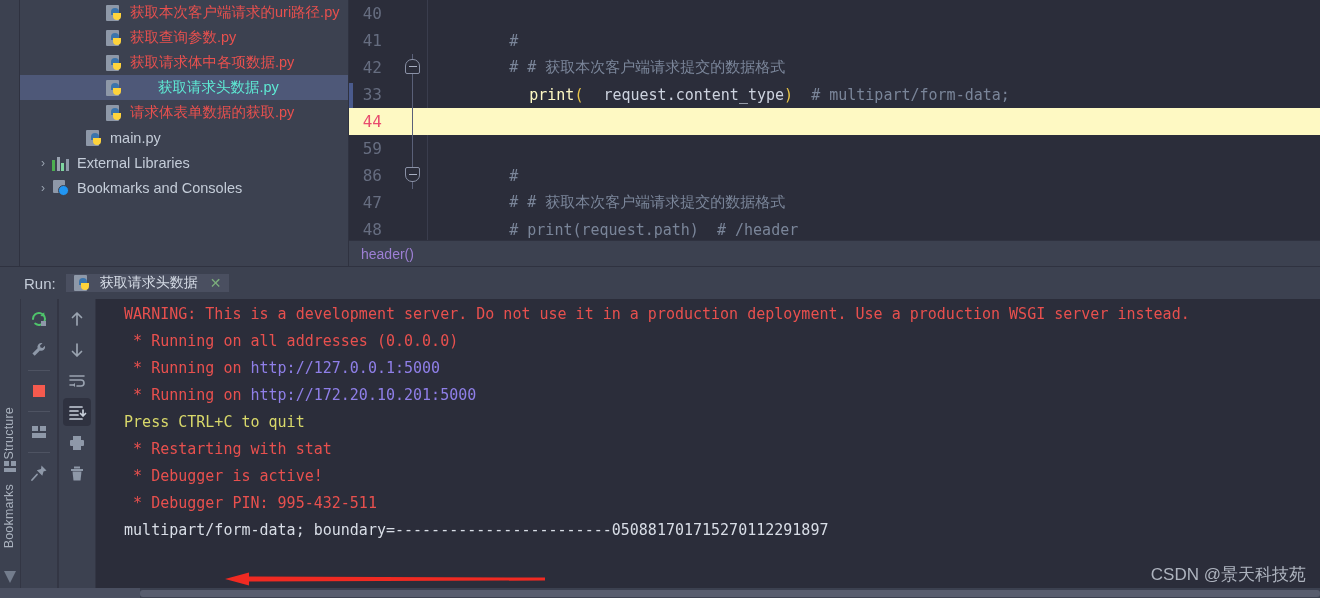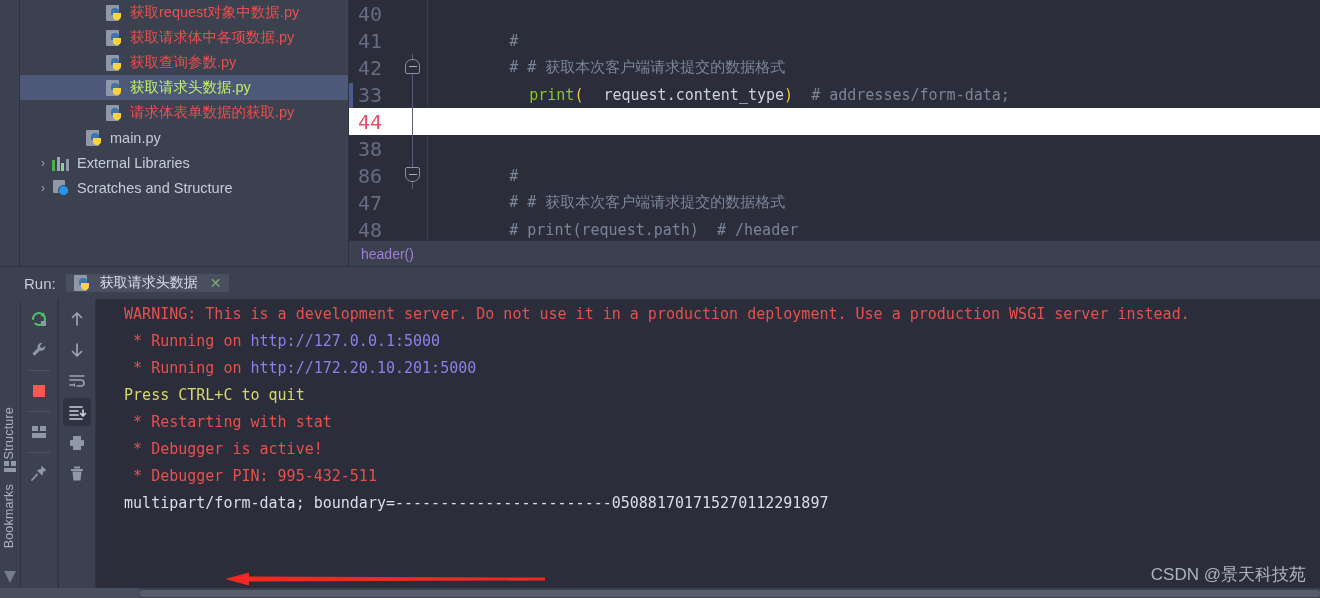--- a/index.html
+++ b/index.html
@@ -74,21 +74,21 @@
     position: absolute; left: 5px; top: 4px;
     width: 8px; height: 7px; border-radius: 4px 4px 0 0;
     background: #3b74ab;
   }
   .pyicon .pyyellow {
     position: absolute; left: 7px; top: 9px;
     width: 8px; height: 7px; border-radius: 0 0 4px 4px;
     background: #ffd43b;
   }
   .tree-label.py-red { color: #e8504e; }
-  .tree-label.py-red-sel { color: #bef264; }
+  .tree-label.py-red-sel { color: #5eead4; margin-left: 28px; }
   .tree-label.plain { color: #c4ccd8; }
 
   .lib-icon {
     width: 18px; flex:0 0 18px; height: 16px; margin-right: 7px;
     display: flex; align-items: flex-end; gap:1.5px;
   }
   .lib-icon i { display:block; width:3px; background:#4caf50; }
   .lib-icon i:nth-child(1){height:11px;background:#4caf50;}
   .lib-icon i:nth-child(2){height:14px;background:#9aa3b0;}
   .lib-icon i:nth-child(3){height:8px;background:#7fd6a0;}
@@ -121,27 +121,27 @@
     overflow: hidden;
     font-family: "DejaVu Sans Mono", monospace;
     font-size: 15px;
   }
   .code-line {
     height: 27px;
     display: flex;
     align-items: center;
     position: relative;
   }
-  .code-line.current { background: #ffffff; }
+  .code-line.current { background: #fef9c3; }
   .gutter-num {
     width: 42px; flex: 0 0 42px;
     text-align: right;
     padding-right: 9px;
     color: #666d80;
-    font-size: 20px;
+    font-size: 16px;
   }
   .code-line.current .gutter-num { color: #e84c6e; }
   .fold-col {
     width: 36px; flex: 0 0 36px;
     position: relative;
     height: 27px;
   }
   .fold-line {
     position: absolute; left: 21px; top: 0; bottom: 0;
     width: 1px; background: #5a6078;
@@ -153,21 +153,21 @@
     background: #2b2d3a;
   }
   .fold-marker.top { border-radius: 7px 7px 2px 2px; }
   .fold-marker.bot { border-radius: 2px 2px 7px 7px; }
   .fold-marker:after {
     content: ""; position: absolute; left: 3px; top: 6px;
     width: 8px; height: 1px; background: #a8afc2;
   }
   .code-text { white-space: pre; padding-left: 10px; color: #bfc7d5; }
   .tk-cmt { color: #7a8599; }
-  .tk-fn  { color: #84cc16; }
+  .tk-fn  { color: #fef9c3; }
   .tk-par { color: #e8c547; }
   .tk-id  { color: #cdd3df; margin-left: 20px; }
   .gut-sep {
     position: absolute; left: 78px; top: 0; bottom: 0;
     width: 1px; background: #3a3d4d;
   }
   .cursor-mark {
     position: absolute; left: 0; width: 4px; height: 25px;
     background: #4a5a8c;
   }
@@ -335,39 +335,39 @@
     <div class="left-rail"></div>
 
     <div class="project-tree" id="tree">
         <div class="tree-row">
           <span class="indent-3"></span>
           <span class="pyicon">
             <span class="doc"></span>
             <span class="pyblue"></span>
             <span class="pyyellow"></span>
           </span>
-          <span class="tree-label py-red">获取request对象中数据.py</span>
+          <span class="tree-label py-red">获取本次客户端请求的uri路径.py</span>
         </div>
         <div class="tree-row">
           <span class="indent-3"></span>
           <span class="pyicon">
             <span class="doc"></span>
             <span class="pyblue"></span>
             <span class="pyyellow"></span>
           </span>
-          <span class="tree-label py-red">获取请求体中各项数据.py</span>
+          <span class="tree-label py-red">获取查询参数.py</span>
         </div>
         <div class="tree-row">
           <span class="indent-3"></span>
           <span class="pyicon">
             <span class="doc"></span>
             <span class="pyblue"></span>
             <span class="pyyellow"></span>
           </span>
-          <span class="tree-label py-red">获取查询参数.py</span>
+          <span class="tree-label py-red">获取请求体中各项数据.py</span>
         </div>
         <div class="tree-row selected">
           <span class="indent-3"></span>
           <span class="pyicon">
             <span class="doc"></span>
             <span class="pyblue"></span>
             <span class="pyyellow"></span>
           </span>
           <span class="tree-label py-red-sel">获取请求头数据.py</span>
         </div>
@@ -400,21 +400,21 @@
           </span>
           <span class="tree-label plain">External Libraries</span>
         </div>
         <div class="tree-row">
           <span class="indent-1"></span>
           <span class="chev">›</span>
           <span class="scratch-icon">
             <span class="pg"></span>
             <span class="clock"></span>
           </span>
-          <span class="tree-label plain">Scratches and Structure</span>
+          <span class="tree-label plain">Bookmarks and Consoles</span>
         </div>
       </div>
 
     <div class="editor">
       <div class="code-scroll" id="code">
         <div class="gut-sep"></div>
       <div class="code-line">
             <span class="gutter-num">40</span>
             <span class="fold-col"></span>
             <span class="code-text"></span>
@@ -430,31 +430,31 @@
               <span class="fold-line"></span>
               <span class="fold-marker top"></span>
             </span>
             <span class="code-text"><span class="tk-cmt">        # # 获取本次客户端请求提交的数据格式</span></span>
           </div>
           <div class="code-line">
             <span class="gutter-num">33</span>
             <span class="fold-col">
               <span class="fold-line"></span>
             </span>
-            <span class="code-text"><span class="tk-id">        </span><span class="tk-fn">print</span><span class="tk-par">(</span><span class="tk-id">request.content_type</span><span class="tk-par">)</span><span class="tk-cmt">  # addresses/form-data;</span></span>
+            <span class="code-text"><span class="tk-id">        </span><span class="tk-fn">print</span><span class="tk-par">(</span><span class="tk-id">request.content_type</span><span class="tk-par">)</span><span class="tk-cmt">  # multipart/form-data;</span></span>
           </div>
           <div class="code-line current">
             <span class="gutter-num">44</span>
             <span class="fold-col">
               <span class="fold-line"></span>
             </span>
             <span class="code-text"></span>
           </div>
           <div class="code-line">
-            <span class="gutter-num">38</span>
+            <span class="gutter-num">59</span>
             <span class="fold-col">
               <span class="fold-line"></span>
             </span>
             <span class="code-text"></span>
           </div>
           <div class="code-line">
             <span class="gutter-num">86</span>
             <span class="fold-col">
               <span class="fold-line"></span>
               <span class="fold-marker bot"></span>
@@ -577,20 +577,21 @@
           <svg width="20" height="20" viewBox="0 0 20 20">
             <rect x="7" y="2.5" width="6" height="2" fill="#8e98a8"></rect>
             <rect x="4" y="5" width="12" height="2" fill="#8e98a8"></rect>
             <path d="M5.5 7.5h9l-1 9h-7z" fill="#8e98a8"></path>
           </svg>
         </div>
       </div>
 
       <div class="console" id="console">
           <div class="cline">  WARNING: This is a development server. Do not use it in a production deployment. Use a production WSGI server instead.</div>
+          <div class="cline">   * Running on all addresses (0.0.0.0)</div>
           <div class="cline"><span>   * Running on </span><span class="clink">http://127.0.0.1:5000</span></div>
           <div class="cline"><span>   * Running on </span><span class="clink">http://172.20.10.201:5000</span></div>
           <div class="cline yellow">  Press CTRL+C to quit</div>
           <div class="cline">   * Restarting with stat</div>
           <div class="cline">   * Debugger is active!</div>
           <div class="cline">   * Debugger PIN: 995-432-511</div>
           <div class="cline white">  multipart/form-data; boundary=------------------------050881701715270112291897</div>
         </div>
     </div>
 

